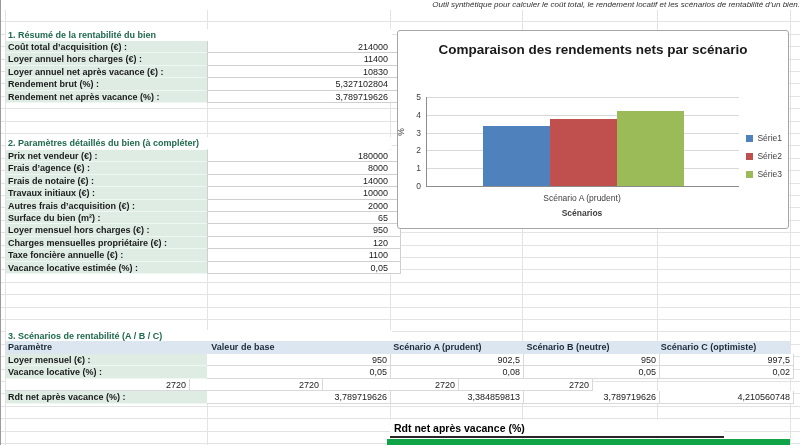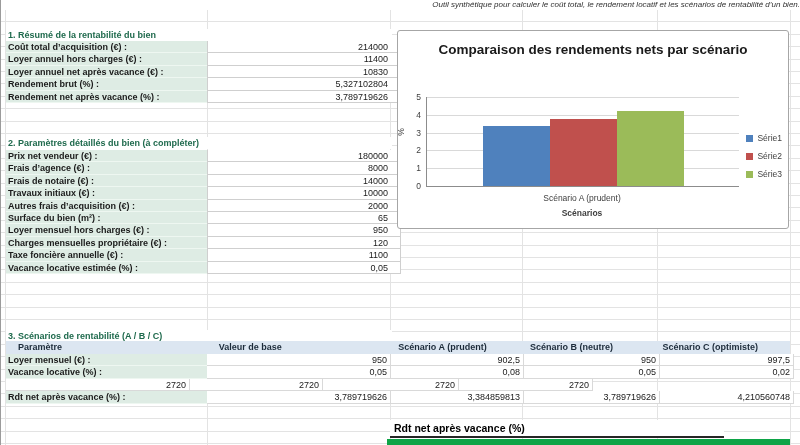--- a/index.html
+++ b/index.html
@@ -20,21 +20,21 @@
   .r1{top:41px;}.r2{top:150px;}.r3{top:354px;}
   .row{display:flex;height:12.4px;line-height:12.4px;}
   .cell-label{width:199px;background:#deece4;font-weight:bold;padding-left:2px;
               border-bottom:1px solid #eef7f1;}
   .cell-val{width:180px;background:#fff;text-align:right;padding-right:12px;
             border-right:1px solid #cfcfcf;border-bottom:1px solid #cfcfcf;border-left:1px solid #cfcfcf;}
   .cell-s{background:#fff;text-align:right;padding-right:3px;border-right:1px solid #d9d9d9;border-bottom:1px solid #d9d9d9;}
   .cA{width:129px;}.cB{width:132px;}.cC{width:130px;}
   .scen-header{position:absolute;left:6px;top:341px;width:784px;height:13px;line-height:13px;
                background:#dce6f1;display:flex;font-weight:bold;color:#1c2b3a;}
-  .sh0{width:201px;padding-left:12px;}.sh1{width:183px;padding-left:8px;}
+  .sh0{width:201px;padding-left:2px;}.sh1{width:183px;padding-left:8px;}
   .sh2{width:132px;padding-left:4px;}.sh3{width:135px;padding-left:5px;}.sh4{width:133px;padding-left:3px;}
   .footer-label{position:absolute;left:390px;top:420px;width:330px;height:16px;line-height:16px;
                 font-weight:bold;font-size:10.5px;padding-left:4px;color:#000;
                 border-bottom:2px solid #262626;background:#fff;}
   .green-bar{position:absolute;left:387px;top:439px;width:403px;height:7px;}
   
   .chart{position:absolute;left:397px;top:30px;width:390px;height:197px;background:#fff;
          border:1px solid #a6a6a6;border-radius:3px;}
   .chart-title{position:absolute;top:9px;left:30px;width:330px;text-align:center;
                font-weight:bold;font-size:13.5px;line-height:1.45;color:#1a1a1a;}

